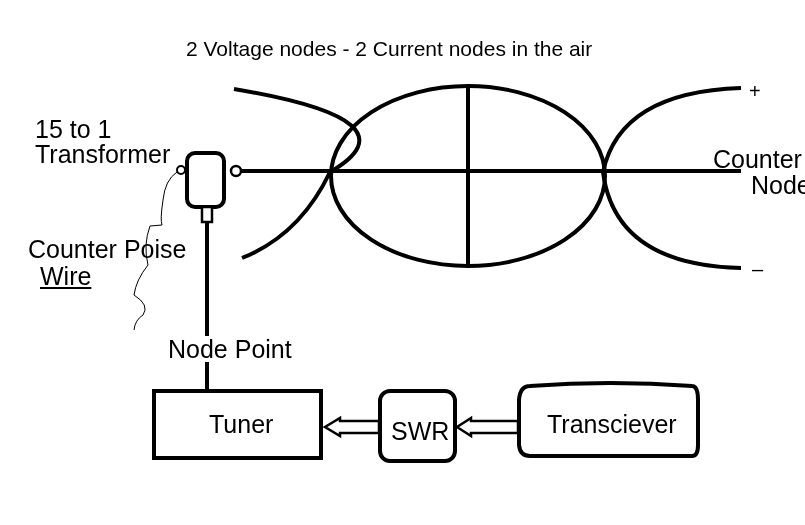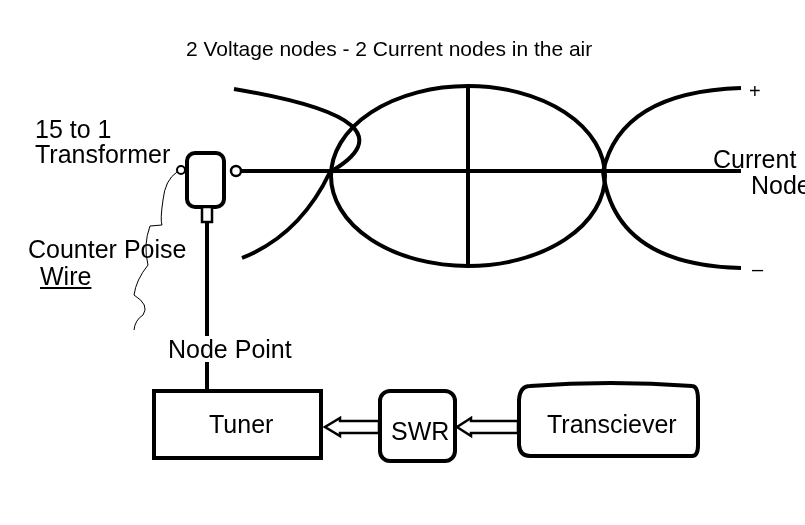--- a/index.html
+++ b/index.html
@@ -46,21 +46,21 @@
 <div class="lbl title" style="left:186px;top:25px;margin-top:11px;">2 Voltage nodes - 2 Current nodes in the air</div>
 
 <div class="lbl" style="left:35px;top:117px;">15 to 1</div>
 <div class="lbl" style="left:35px;top:142px;">Transformer</div>
 
 <div class="lbl" style="left:28px;top:237px;">Counter Poise</div>
 <div class="lbl" style="left:40px;top:264px;text-decoration:underline;">Wire</div>
 
 <div class="lbl" style="left:168px;top:337px;">Node Point</div>
 
-<div class="lbl" style="left:713px;top:147px;">Current</div>
+<div class="lbl" style="left:713px;top:147px;">Counter</div>
 <div class="lbl" style="left:751px;top:173px;">Node</div>
 
 <div class="lbl" style="left:749px;top:79px;font-size:20px;">+</div>
 <div class="lbl" style="left:752px;top:257px;font-size:20px;">–</div>
 
 <div class="lbl" style="left:209px;top:412px;">Tuner</div>
 <div class="lbl" style="left:391px;top:419px;">SWR</div>
 <div class="lbl" style="left:547px;top:412px;">Transciever</div>
 
 </body></html>

